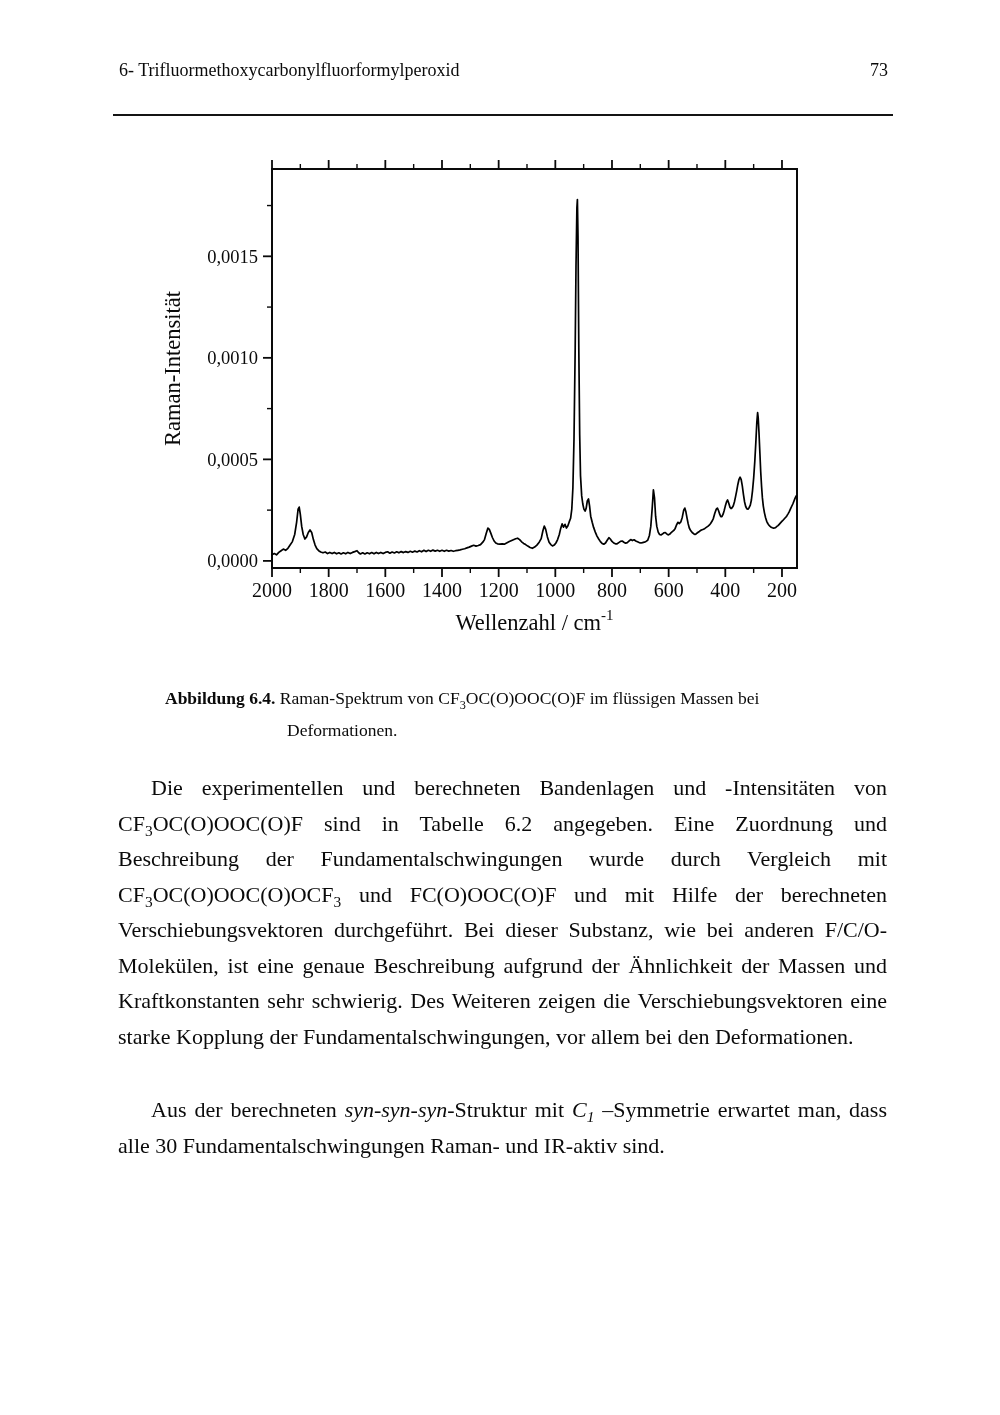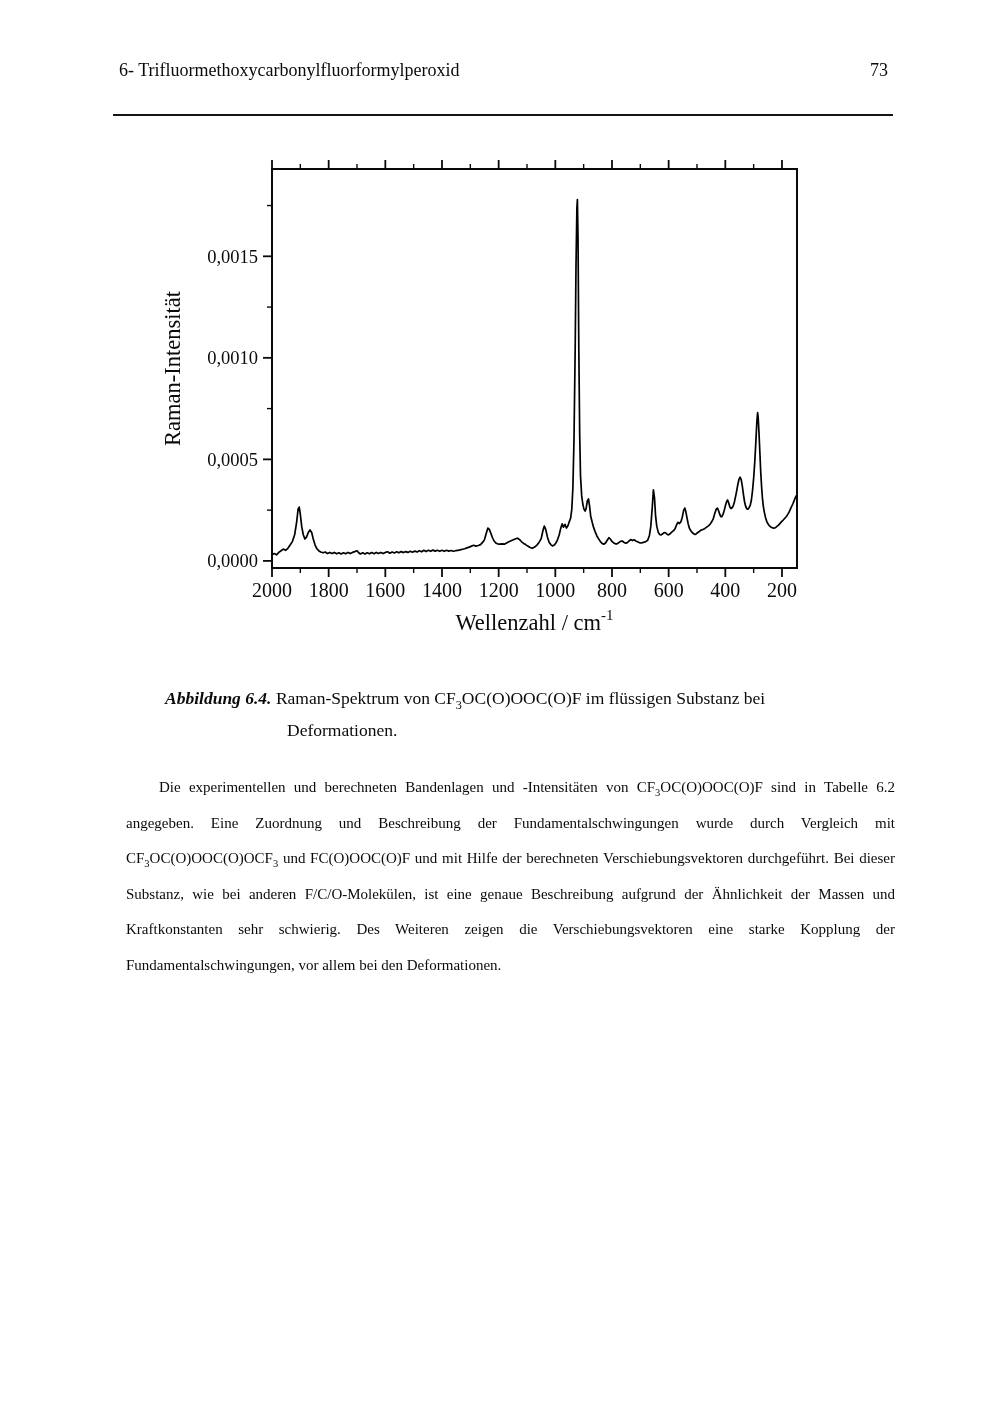--- a/index.html
+++ b/index.html
@@ -24,27 +24,26 @@
 
   .chart-wrap { position: absolute; left: 150px; top: 150px; width: 700px; height: 500px; }
   .chart-wrap svg { display: block; }
   .chart-wrap svg text { font-family: "Liberation Serif", "DejaVu Serif", serif; fill: #0a0a0a; }
 
   .caption {
     position: absolute; left: 165px; top: 664px; width: 726px;
     font-size: 17.5px; line-height: 32px;
     padding-left: 122px; text-indent: -122px;
   }
-  .caption b { font-weight: bold; font-style: italic; }
+  .caption b { font-weight: bold; }
 
   .body-text {
     position: absolute; left: 118px; top: 770px; width: 769px;
-    font-size: 15px; line-height: 35.5px;
+    font-size: 22px; line-height: 35.5px;
     text-align: justify;
-    margin-left: 8px;
   }
   .body-text p { margin: 0; text-indent: 33px; }
   .body-text p + p { margin-top: 38px; }
 
   sub { font-size: 70%; line-height: 0; }
   .it { font-style: italic; }
 </style>
 </head>
 <body>
 
@@ -119,19 +118,20 @@
         <line x1="122" y1="258.60305343511453" x2="117" y2="258.60305343511453" stroke="#0a0a0a" stroke-width="1.4"></line>
         <line x1="122" y1="157.07633587786256" x2="117" y2="157.07633587786256" stroke="#0a0a0a" stroke-width="1.4"></line>
         <line x1="122" y1="55.549618320610705" x2="117" y2="55.549618320610705" stroke="#0a0a0a" stroke-width="1.4"></line>
         <rect x="122" y="19" width="525" height="399" fill="none" stroke="#0a0a0a" stroke-width="2"></rect>
         <polyline points="122.0,404.8 124.3,403.6 126.5,404.8 128.8,402.4 131.1,400.7 133.3,399.1 135.6,400.3 137.9,398.3 140.1,395.1 142.4,391.6 144.7,384.5 146.6,372.3 148.1,359.1 149.2,357.1 150.3,364.2 151.7,376.4 153.2,384.5 154.9,389.0 156.6,386.9 158.3,382.5 160.0,380.0 161.7,382.5 163.4,389.6 165.1,395.1 166.8,398.7 168.7,400.7 170.7,402.0 173.0,402.8 175.3,402.0 177.5,403.6 179.8,402.4 182.1,403.6 184.3,402.4 186.6,403.8 188.9,402.8 191.1,404.0 193.4,402.8 195.7,403.8 197.9,402.4 200.2,403.6 202.5,402.4 204.7,401.6 207.0,400.7 208.7,402.8 210.4,404.0 212.7,402.8 214.9,404.0 217.2,402.8 219.5,403.8 221.7,402.6 224.0,403.8 226.3,402.4 228.5,403.6 230.8,402.4 233.1,403.6 235.3,402.4 237.6,401.8 239.9,403.2 242.1,402.0 244.4,403.0 246.7,401.8 248.9,402.8 251.2,401.6 253.5,402.6 255.7,401.6 258.0,402.4 260.3,401.3 262.5,402.2 264.8,401.1 267.1,402.0 269.3,400.7 271.6,401.8 273.9,400.3 276.1,401.6 278.4,400.3 280.7,401.3 282.9,400.1 285.2,401.1 287.5,400.3 289.7,401.3 292.0,400.3 294.3,401.3 296.5,400.3 298.8,401.1 301.1,400.5 303.3,401.3 305.6,400.7 307.9,400.3 310.1,399.9 312.4,399.3 314.7,398.7 316.9,397.9 319.2,397.1 321.5,396.1 323.7,395.3 326.0,396.1 328.3,395.5 330.5,394.6 332.8,392.2 334.5,389.6 336.2,383.5 337.9,378.0 339.3,379.4 340.7,382.9 342.4,387.5 344.1,391.0 345.8,393.0 347.5,393.8 349.8,394.2 352.1,393.8 354.3,394.2 356.6,393.0 358.9,391.8 361.1,390.8 363.4,389.8 365.7,388.8 367.6,388.2 369.6,389.6 371.6,391.8 373.6,393.4 375.6,394.6 377.8,396.1 380.1,397.5 382.4,398.3 384.6,397.1 386.9,395.1 389.2,392.2 391.2,388.6 392.9,380.8 394.3,376.0 395.7,379.4 397.4,386.9 399.1,392.2 400.8,394.6 402.5,395.9 404.2,395.1 405.9,393.0 407.6,389.6 409.3,384.5 410.7,378.4 412.1,373.9 413.5,377.2 415.0,374.3 416.4,378.0 417.8,376.0 419.2,371.9 420.6,368.3 421.8,359.1 422.9,337.8 424.0,289.1 425.2,197.7 426.0,116.5 426.9,57.6 427.4,49.5 428.0,86.0 428.8,197.7 429.7,285.0 430.5,325.6 431.7,345.9 432.8,354.0 433.9,359.1 435.1,361.1 436.2,358.1 437.3,351.0 438.5,349.0 439.6,356.1 440.7,366.2 442.2,372.3 443.6,377.4 445.3,382.1 447.0,386.1 448.7,389.0 450.4,391.6 452.1,393.4 453.8,394.2 455.5,393.0 457.2,390.2 458.9,387.7 460.3,389.0 462.0,391.4 463.7,393.0 465.4,393.8 467.1,393.8 468.8,392.6 470.5,391.4 472.2,391.0 473.9,392.2 475.6,393.2 477.3,392.6 479.0,391.0 480.7,389.6 482.4,390.6 484.1,389.8 485.8,391.0 487.5,391.8 489.2,392.6 490.9,393.0 492.6,392.6 494.3,392.2 496.0,391.4 497.7,390.2 499.4,385.5 500.8,376.4 502.2,358.1 503.4,339.8 504.5,347.9 505.6,366.2 506.8,376.4 508.2,382.1 509.6,384.5 511.0,384.9 512.4,384.1 513.8,382.9 515.3,382.5 516.7,383.9 518.1,384.9 519.5,384.3 520.9,382.9 522.3,381.7 523.8,380.4 525.2,378.4 526.6,374.7 528.0,372.3 529.4,373.5 530.8,371.9 532.3,367.2 533.7,360.1 534.8,358.1 535.9,361.8 537.1,368.3 538.2,373.9 539.3,378.0 540.8,380.8 542.2,382.5 543.6,383.7 545.0,384.5 546.4,383.7 547.8,382.5 549.3,381.5 550.7,380.4 552.1,379.8 553.5,379.2 554.9,378.4 556.3,377.4 557.8,376.4 559.2,375.2 560.6,373.5 562.0,371.3 563.4,368.3 564.8,363.2 566.3,359.1 567.4,358.1 568.5,360.5 569.7,364.2 570.8,366.6 571.9,366.6 573.1,364.2 574.2,360.5 575.3,356.1 576.5,352.0 577.6,350.0 578.7,353.0 579.9,357.1 581.0,358.5 582.1,357.7 583.3,355.7 584.4,352.0 585.5,346.9 586.7,340.8 587.8,334.7 588.9,329.7 590.1,327.2 591.2,329.7 592.3,335.8 593.5,344.9 594.6,352.0 595.7,356.5 596.9,358.9 598.0,359.1 599.1,357.7 600.3,355.1 601.4,350.0 602.5,340.8 603.7,327.6 604.8,311.4 605.9,291.1 606.8,272.8 607.6,262.7 608.2,267.7 609.0,283.0 609.9,303.3 610.7,321.5 611.6,336.8 612.4,347.9 613.3,356.1 614.4,362.6 615.6,367.8 616.7,371.3 617.8,373.5 619.0,375.2 620.1,376.4 621.2,377.2 622.4,377.8 623.5,378.2 624.6,378.0 625.8,377.4 626.9,376.4 628.0,375.6 629.2,374.3 630.3,373.1 631.4,371.9 632.6,370.7 633.7,369.5 634.8,368.3 636.0,367.0 637.1,365.4 638.2,363.6 639.4,361.3 640.5,358.9 641.6,356.5 642.8,354.0 643.9,351.2 645.0,348.4 646.2,345.9" fill="none" stroke="#000000" stroke-width="1.7" stroke-linejoin="round" stroke-linecap="round"></polyline>
         <text x="384.5" y="480" text-anchor="middle" font-size="22.5">Wellenzahl / cm<tspan dy="-10" font-size="15">-1</tspan></text>
         <text transform="translate(30,218.5) rotate(-90)" text-anchor="middle" font-size="22.5">Raman-Intensität</text>
       </svg>
   </div>
 
-  <p class="caption"><b>Abbildung 6.4.</b><span> Raman-Spektrum von CF</span><sub>3</sub><span>OC(O)OOC(O)F im flüssigen Substanz bei</span><br><span>Deformationen.</span></p>
+  <p class="caption"><b>Abbildung 6.4.</b><span> Raman-Spektrum von CF</span><sub>3</sub><span>OC(O)OOC(O)F im flüssigen Massen bei</span><br><span>Deformationen.</span></p>
 
   <div class="body-text">
     <p><span>Die experimentellen und berechneten Bandenlagen und -Intensitäten von CF</span><sub>3</sub><span>OC(O)OOC(O)F sind in Tabelle 6.2 angegeben. Eine Zuordnung und Beschreibung der Fundamentalschwingungen wurde durch Vergleich mit CF</span><sub>3</sub><span>OC(O)OOC(O)OCF</span><sub>3</sub><span> und FC(O)OOC(O)F und mit Hilfe der berechneten Verschiebungsvektoren durchgeführt. Bei dieser Substanz, wie bei anderen F/C/O-Molekülen, ist eine genaue Beschreibung aufgrund der Ähnlichkeit der Massen und Kraftkonstanten sehr schwierig. Des Weiteren zeigen die Verschiebungsvektoren eine starke Kopplung der Fundamentalschwingungen, vor allem bei den Deformationen.</span></p>
+    <p><span>Aus der berechneten </span><span class="it">syn-syn-syn</span><span>-Struktur mit </span><span class="it">C</span><sub class="it">1</sub><span> –Symmetrie erwartet man, dass alle 30 Fundamentalschwingungen Raman- und IR-aktiv sind.</span></p>
   </div>
 
 </div>
 
 </body></html>

